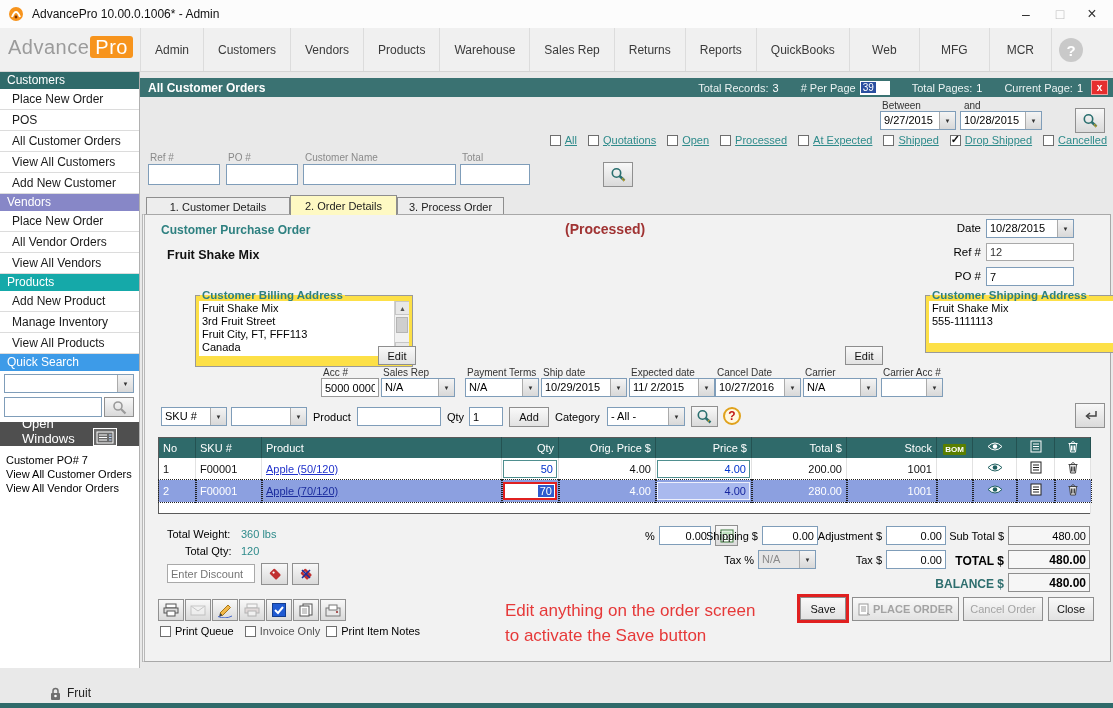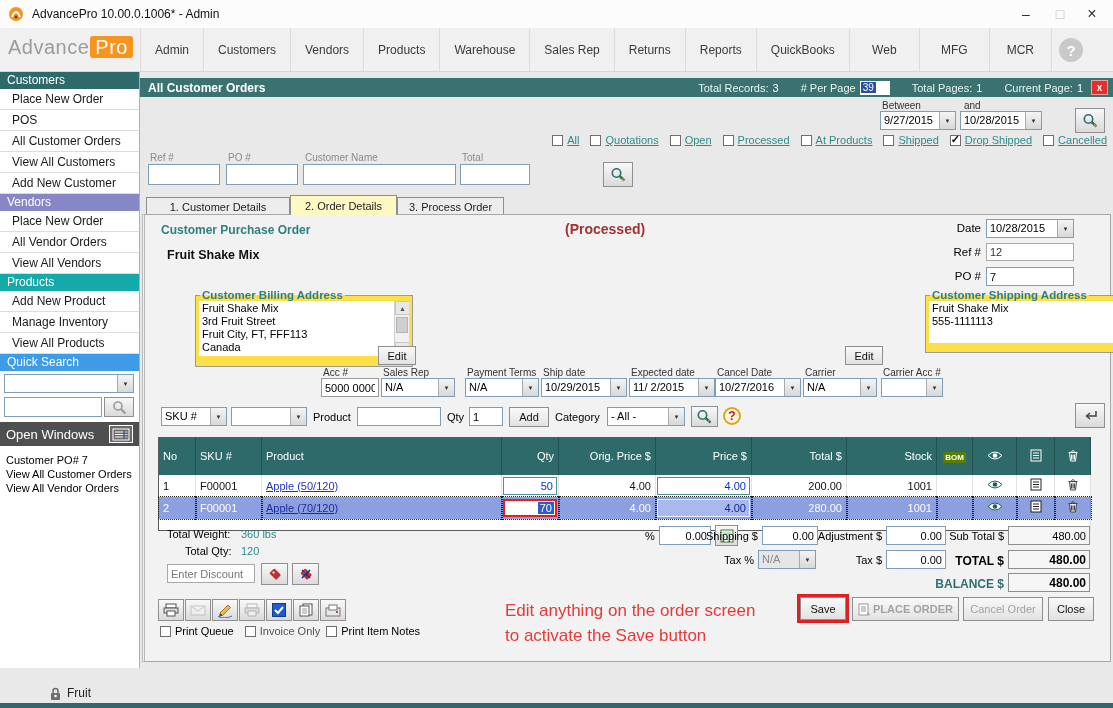--- a/index.html
+++ b/index.html
@@ -23,21 +23,21 @@
   
   #sidebar{position:absolute;left:0;top:72px;width:140px;height:596px;background:#fff;border-right:1px solid #B0B0B0;}
   .sh{height:17px;line-height:17px;padding-left:7px;color:#fff;font-size:12px;}
   .sh.c1{background:#2F6A6A;} .sh.c2{background:#8787C7;} .sh.c3{background:#15A9A9;} .sh.c4{background:#3D9BE8;}
   .si{height:21px;line-height:21px;padding-left:12px;font-size:12px;color:#1A1A1A;border-bottom:1px solid #DCDCDC;cursor:pointer;background:#fff;}
   .qsrow{padding:3px 4px 1px 4px;background:#fff;}
   .combo{display:inline-flex;align-items:stretch;border:1px solid #7F9DB9;background:#fff;height:19px;vertical-align:top;}
   .combo .v{flex:1;padding:2px 3px 0 3px;font-size:11px;white-space:nowrap;overflow:hidden;}
   .combo .a{width:16px;background:linear-gradient(#F4F4F4,#D8D8D8);border-left:1px solid #ABABAB;display:flex;align-items:center;justify-content:center;font-size:6px;color:#333;}
   .sbtn{display:inline-flex;align-items:center;justify-content:center;background:linear-gradient(#F8F8F8,#DADADA);border:1px solid #909090;cursor:pointer;}
-  #ow-head{height:24px;background:#4F4F4F;color:#fff;display:flex;align-items:center;padding:0 6px;margin-top:4px;}
+  #ow-head{height:24px;background:#4F4F4F;color:#fff;display:flex;align-items:flex-end;padding:0 22px;margin-top:4px;}
   #ow-head .owt{flex:1;font-size:13px;}
   #ow-list{margin:4px;height:183px;background:#fff;font-size:11px;line-height:14px;padding:3px 2px;}
   #ow-list div{cursor:pointer;white-space:nowrap;}
   #logout{position:absolute;left:0;top:682px;width:140px;height:22px;display:flex;align-items:center;justify-content:center;gap:5px;font-size:12px;color:#222;cursor:pointer;}
 
   
   #content{position:absolute;left:140px;top:72px;width:973px;height:636px;background:#E9E9E9;}
   #tealbar{position:absolute;left:0;top:6px;width:973px;height:19px;background:#3A7272;color:#fff;display:flex;align-items:center;}
   #tealbar .ttl{font-weight:bold;font-size:12px;padding-left:8px;flex:1;}
   #tealbar .hl{font-size:11px;color:#EAF2F2;margin-right:4px;}
@@ -62,21 +62,21 @@
   legend{font-size:11.5px;font-weight:bold;color:#2E8080;margin-left:4px;padding:0 2px;}
   .addrbox{background:#fff;margin:0 3px 3px 3px;position:relative;overflow:hidden;font-size:11px;line-height:13px;padding:1px 16px 0 3px;}
   .sb{position:absolute;right:0;top:0;width:15px;height:100%;background:#F1F1F1;border-left:1px solid #D0D0D0;}
   .sb .ar{position:absolute;left:0;width:15px;height:14px;background:#E8E8E8;border:1px solid #C6C6C6;font-size:7px;color:#555;display:flex;align-items:center;justify-content:center;}
   .sb .thumb{position:absolute;left:1px;top:16px;width:12px;height:16px;background:#CFCFCF;border:1px solid #B5B5B5;}
   .btn{background:linear-gradient(#F9F9F9,#E2E2E2);border:1px solid #8E8E8E;font-size:11px;color:#111;display:inline-flex;align-items:center;justify-content:center;cursor:pointer;font-family:"Liberation Sans",sans-serif;}
   .btn:disabled,.btn.dis{color:#A3A3A3;cursor:default;}
 
   
   #grid{position:absolute;left:13px;top:222px;width:932px;border-collapse:collapse;table-layout:fixed;background:#fff;border:1px solid #5A5A5A;}
-  #grid th{background:#2F6A6A;color:#fff;font-weight:normal;font-size:11px;height:37px;padding:0 4px;border-right:1px solid #245252;overflow:hidden;white-space:nowrap;}
+  #grid th{background:#2F6A6A;color:#fff;font-weight:normal;font-size:11px;height:20px;padding:0 4px;border-right:1px solid #245252;overflow:hidden;white-space:nowrap;}
   #grid td{height:22px;padding:0 4px;font-size:11px;border-right:1px solid #E2E2E2;overflow:hidden;white-space:nowrap;}
   #grid tr.r1 td{background:#fff;color:#111;}
   #grid tr.sel td{background:#8CA0E0;color:#fff;border-right:1px solid #7A8FD2;outline:1px dotted #222;}
   .num{text-align:right;}
   .plink{color:#2233CC;text-decoration:underline;cursor:pointer;}
   .cellbox{display:flex;align-items:center;justify-content:flex-end;background:#fff;border:1px solid #4F8F8F;height:18px;color:#0033CC;padding:0 3px;}
   .cellbox.hot{border:2px solid #E02020;padding:0 1px;}
   .cellbox.hot span{background:#2E5BCE;color:#fff;padding:0 2px;}
   .cellbox.selp{background:#A9B9EE;border:1px solid #EDF0FC;color:#15259E;}
   .bom{background:#5A7F00;color:#fff;font-size:8px;font-weight:bold;padding:1px 2px;border-radius:1px;}
@@ -226,21 +226,21 @@
     <label class="fitem">
         <span class="cb"></span>
         <span class="tlink">Open</span>
       </label>
     <label class="fitem">
         <span class="cb"></span>
         <span class="tlink">Processed</span>
       </label>
     <label class="fitem">
         <span class="cb"></span>
-        <span class="tlink">At Products</span>
+        <span class="tlink">At Expected</span>
       </label>
     <label class="fitem">
         <span class="cb"></span>
         <span class="tlink">Shipped</span>
       </label>
     <label class="fitem">
         <span class="cb on"></span>
         <span class="tlink">Drop Shipped</span>
       </label>
     <label class="fitem">

